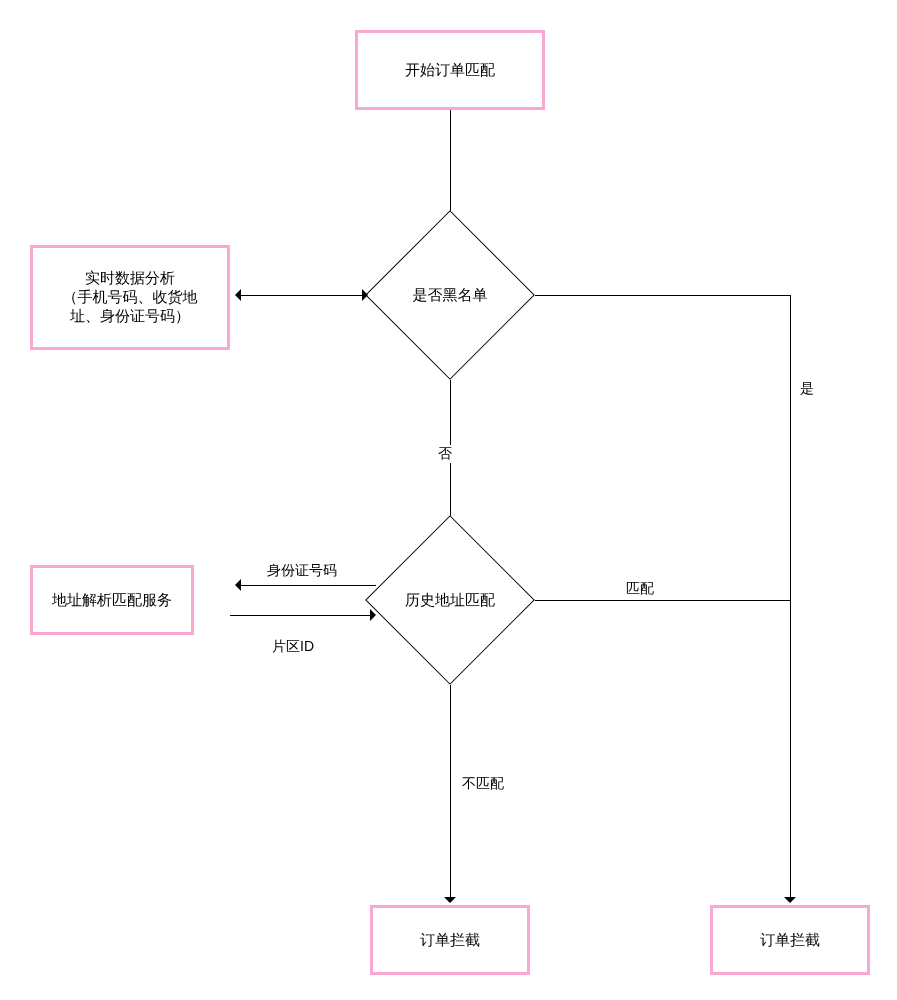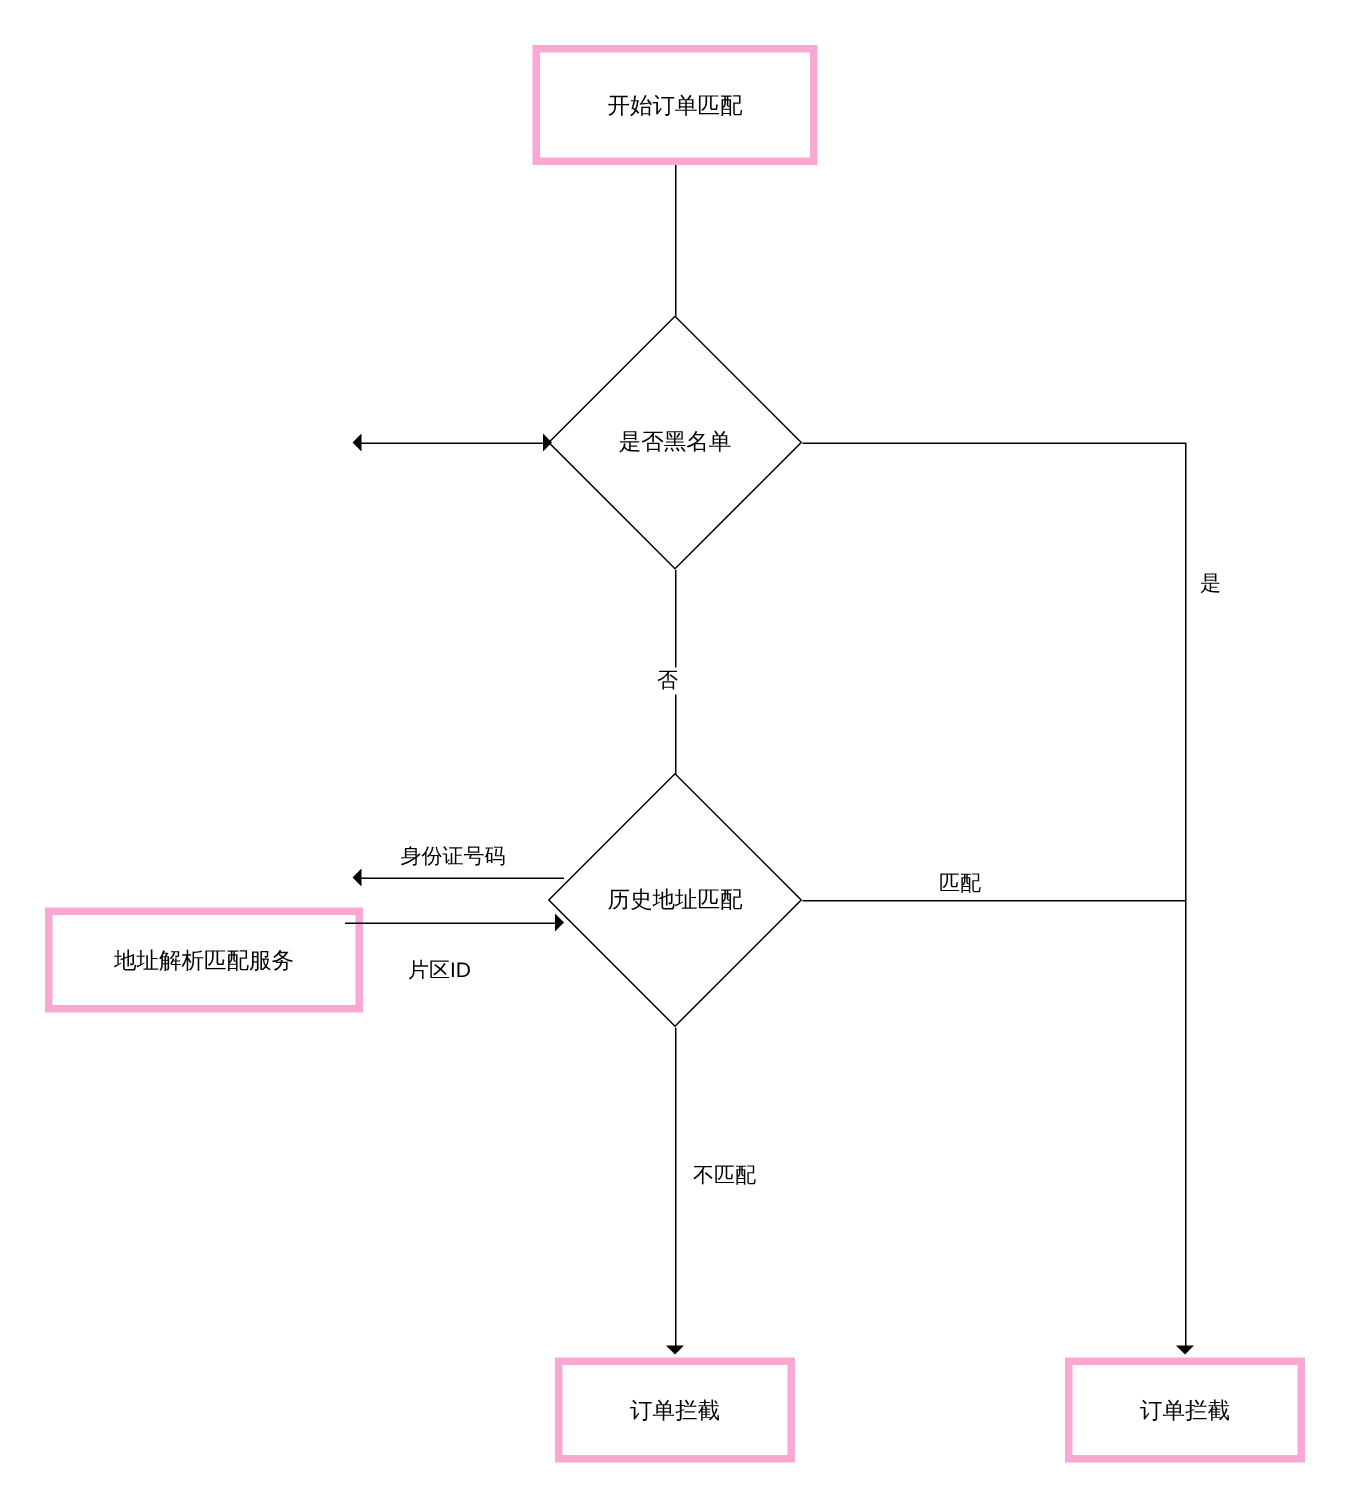--- a/index.html
+++ b/index.html
@@ -11,21 +11,21 @@
     color: #000;
   }
   .canvas {
     position: relative;
     width: 897px;
     height: 1000px;
     background: #fff;
   }
   .box {
     position: absolute;
-    border: 5px solid #f9a8d4;
+    border: 3px solid #f9a8d4;
     background: #fff;
     display: flex;
     align-items: center;
     justify-content: center;
     text-align: center;
     padding: 4px;
     box-sizing: border-box;
   }
   
   .diamond {
@@ -81,39 +81,44 @@
     <span>开始订单匹配</span>
   </div>
 
   <div class="v" style="left:450px; top:110px; height:118px;"></div>
   <div class="arrow down" style="left:444px; top:225px;"></div>
 
   <div class="diamond" style="left:390px; top:235px;">
     <div class="inner">是否黑名单</div>
   </div>
 
+  <div class="box" style="left:30px; top:245px; width:200px; height:105px; white-space:pre-line;">
+    <span>实时数据分析
+（手机号码、收货地
+址、身份证号码）</span>
+  </div>
 
   <div class="h" style="left:238px; top:295px; width:127px;"></div>
   <div class="arrow left" style="left:229px; top:289px;"></div>
   <div class="arrow right" style="left:362px; top:289px;"></div>
 
   <div class="h" style="left:535px; top:295px; width:255px;"></div>
   <div class="v" style="left:790px; top:295px; height:605px;"></div>
   <div class="arrow down" style="left:784px; top:897px;"></div>
   <div class="elabel" style="left:798px; top:380px;">是</div>
 
   <div class="v" style="left:450px; top:380px; height:150px;"></div>
   <div class="arrow down" style="left:444px; top:527px;"></div>
   <div class="elabel" style="left:436px; top:445px;">否</div>
 
   <div class="diamond" style="left:390px; top:540px;">
     <div class="inner">历史地址匹配</div>
   </div>
 
-  <div class="box" style="left:30px; top:565px; width:212px; height:70px;margin-top:40px;">
+  <div class="box" style="left:30px; top:565px; width:164px; height:70px;">
     <span>地址解析匹配服务</span>
   </div>
 
   <div class="h" style="left:238px; top:585px; width:138px;"></div>
   <div class="arrow left" style="left:229px; top:579px;"></div>
   <div class="elabel" style="left:265px; top:562px;">身份证号码</div>
 
   <div class="h" style="left:230px; top:615px; width:143px;"></div>
   <div class="arrow right" style="left:370px; top:609px;"></div>
   <div class="elabel" style="left:270px; top:622px;margin-top:16px;">片区ID</div>

